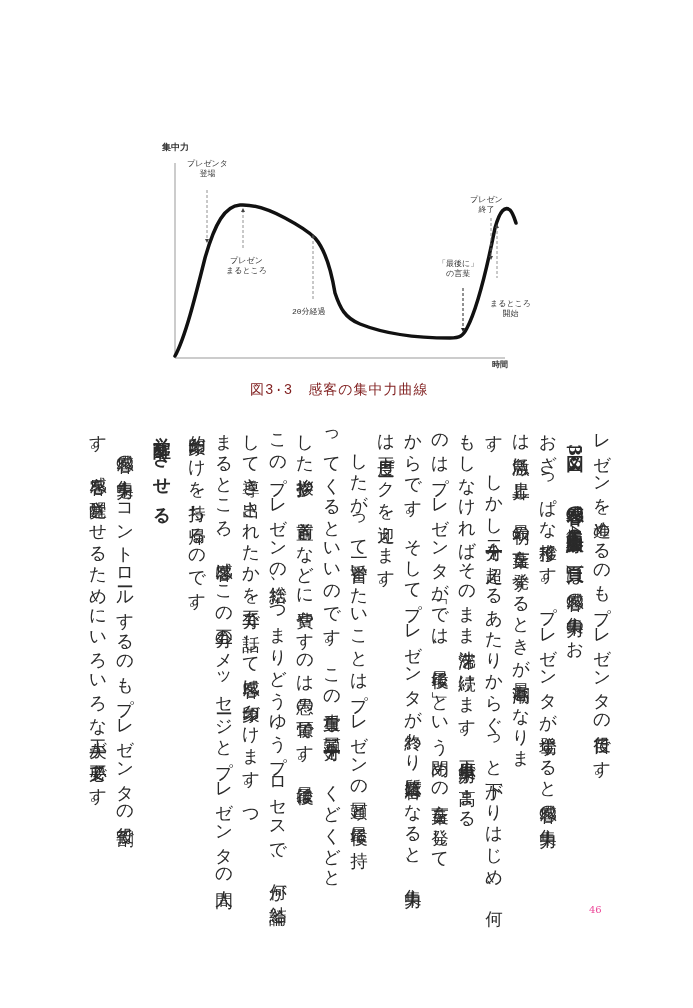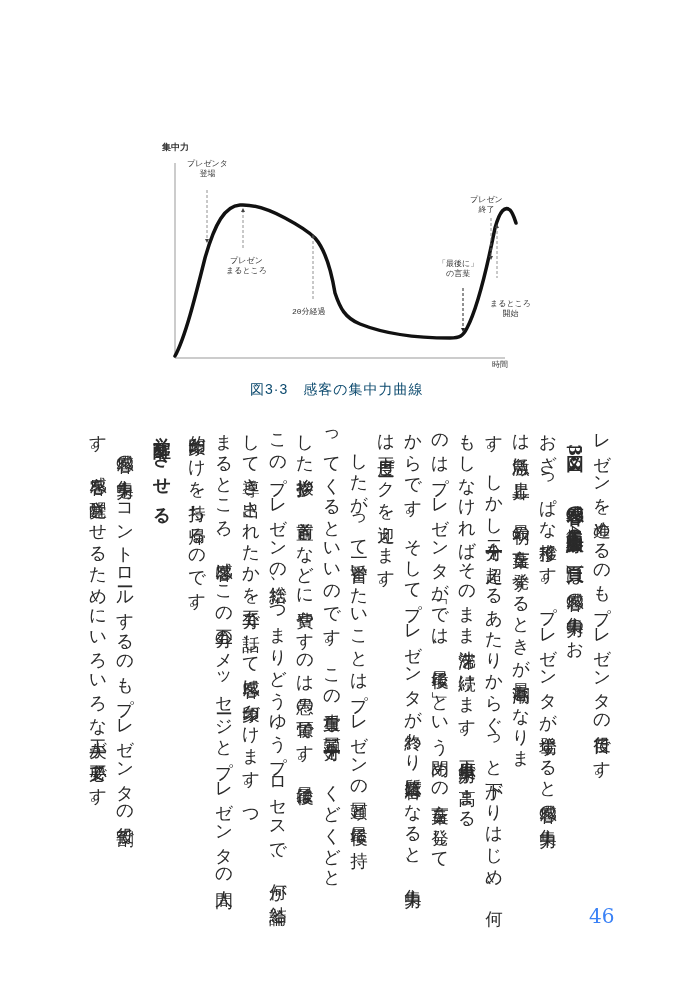--- a/index.html
+++ b/index.html
@@ -1,29 +1,29 @@
 <!DOCTYPE html>
 <html><head>
 <meta charset="utf-8">
 <style>
   html, body { margin: 0; padding: 0; background: #ffffff; }
   body { width: 693px; height: 1008px; position: relative; overflow: hidden;
          font-family: "DejaVu Sans", sans-serif; color: #222; }
   .chart { position: absolute; left: 160px; top: 138px; width: 370px; height: 232px; }
   .chart svg { position: absolute; left: 0; top: 0; }
   .lbl { position: absolute; font-size: 8px; line-height: 10px; color: #333; text-align: center; white-space: nowrap; font-family: "DejaVu Sans", sans-serif; }
-  .caption { position: absolute; left: 250px; top: 381px; width: 200px; font-size: 14px; color: #0c4a6e;
-             font-family: Liberation Sans, sans-serif; letter-spacing: 1px; white-space: nowrap; }
+  .caption { position: absolute; left: 250px; top: 381px; width: 200px; font-size: 14px; color: #7f1d1d;
+             font-family: Liberation Mono, monospace; letter-spacing: 1px; white-space: nowrap; }
   .body-text { position: absolute; right: 78px; top: 422px; height: 470px;
                writing-mode: vertical-rl; font-family: "DejaVu Serif", serif; font-size: 17.5px;
                line-height: 27px; letter-spacing: 1.5px; color: #2a2a2a; }
   .body-text .line { display: block; white-space: nowrap; }
   .body-text .bold { font-weight: bold; }
   .body-text .heading { display: block; white-space: nowrap; letter-spacing: 8px; font-weight: bold; margin-left: 10px; margin-right: 8px; }
-  .page-num { position: absolute; left: 589px; top: 904px; font-size: 20px; color: #3b82f6; font-family: "DejaVu Serif", serif; text-align: right; }
+  .page-num { position: absolute; left: 589px; top: 904px; font-size: 10px; color: #ec4899; font-family: "DejaVu Serif", serif; text-align: right; }
 </style>
 </head>
 <body>
 
 <div class="chart">
   <svg width="370" height="232" viewBox="0 0 370 232">
 
     <line x1="15" y1="25" x2="15" y2="220" stroke="#bbb" stroke-width="1.5"></line>
     <line x1="15" y1="220" x2="345" y2="220" stroke="#bbb" stroke-width="1.5"></line>
 
@@ -58,21 +58,21 @@
     <div>の言葉</div>
   </div>
   <div class="lbl" style="left:310px; top:57px;">
     <div>プレゼン</div>
     <div>終了</div>
   </div>
   <div class="lbl" style="left:330px; top:161px;">
     <div>まるところ</div>
     <div>開始</div>
   </div>
-  <div class="lbl" style="left:332px; top:222px; font-weight:normal;">時間</div>
+  <div class="lbl" style="left:332px; top:222px; font-weight:bold;">時間</div>
 </div>
 
 <div class="caption">図3·3　感客の集中力曲線</div>
 
 <div class="body-text">
   <span class="line">レゼンを進めるのもプレゼンタの役目です。</span>
   <span class="line"><span>　</span><span class="bold">「図3・3　感客の集中力曲線（46頁）」</span><span>は感客の集中力のお</span></span>
   <span class="line">おざっぱな推移です。プレゼンタが登場すると感客の集中力</span>
   <span class="line">は急激に上昇し、最初の言葉を発するときが最高潮となりま</span>
   <span class="line">す。しかし二十分を超えるあたりからぐっと下がりはじめ、何</span>

